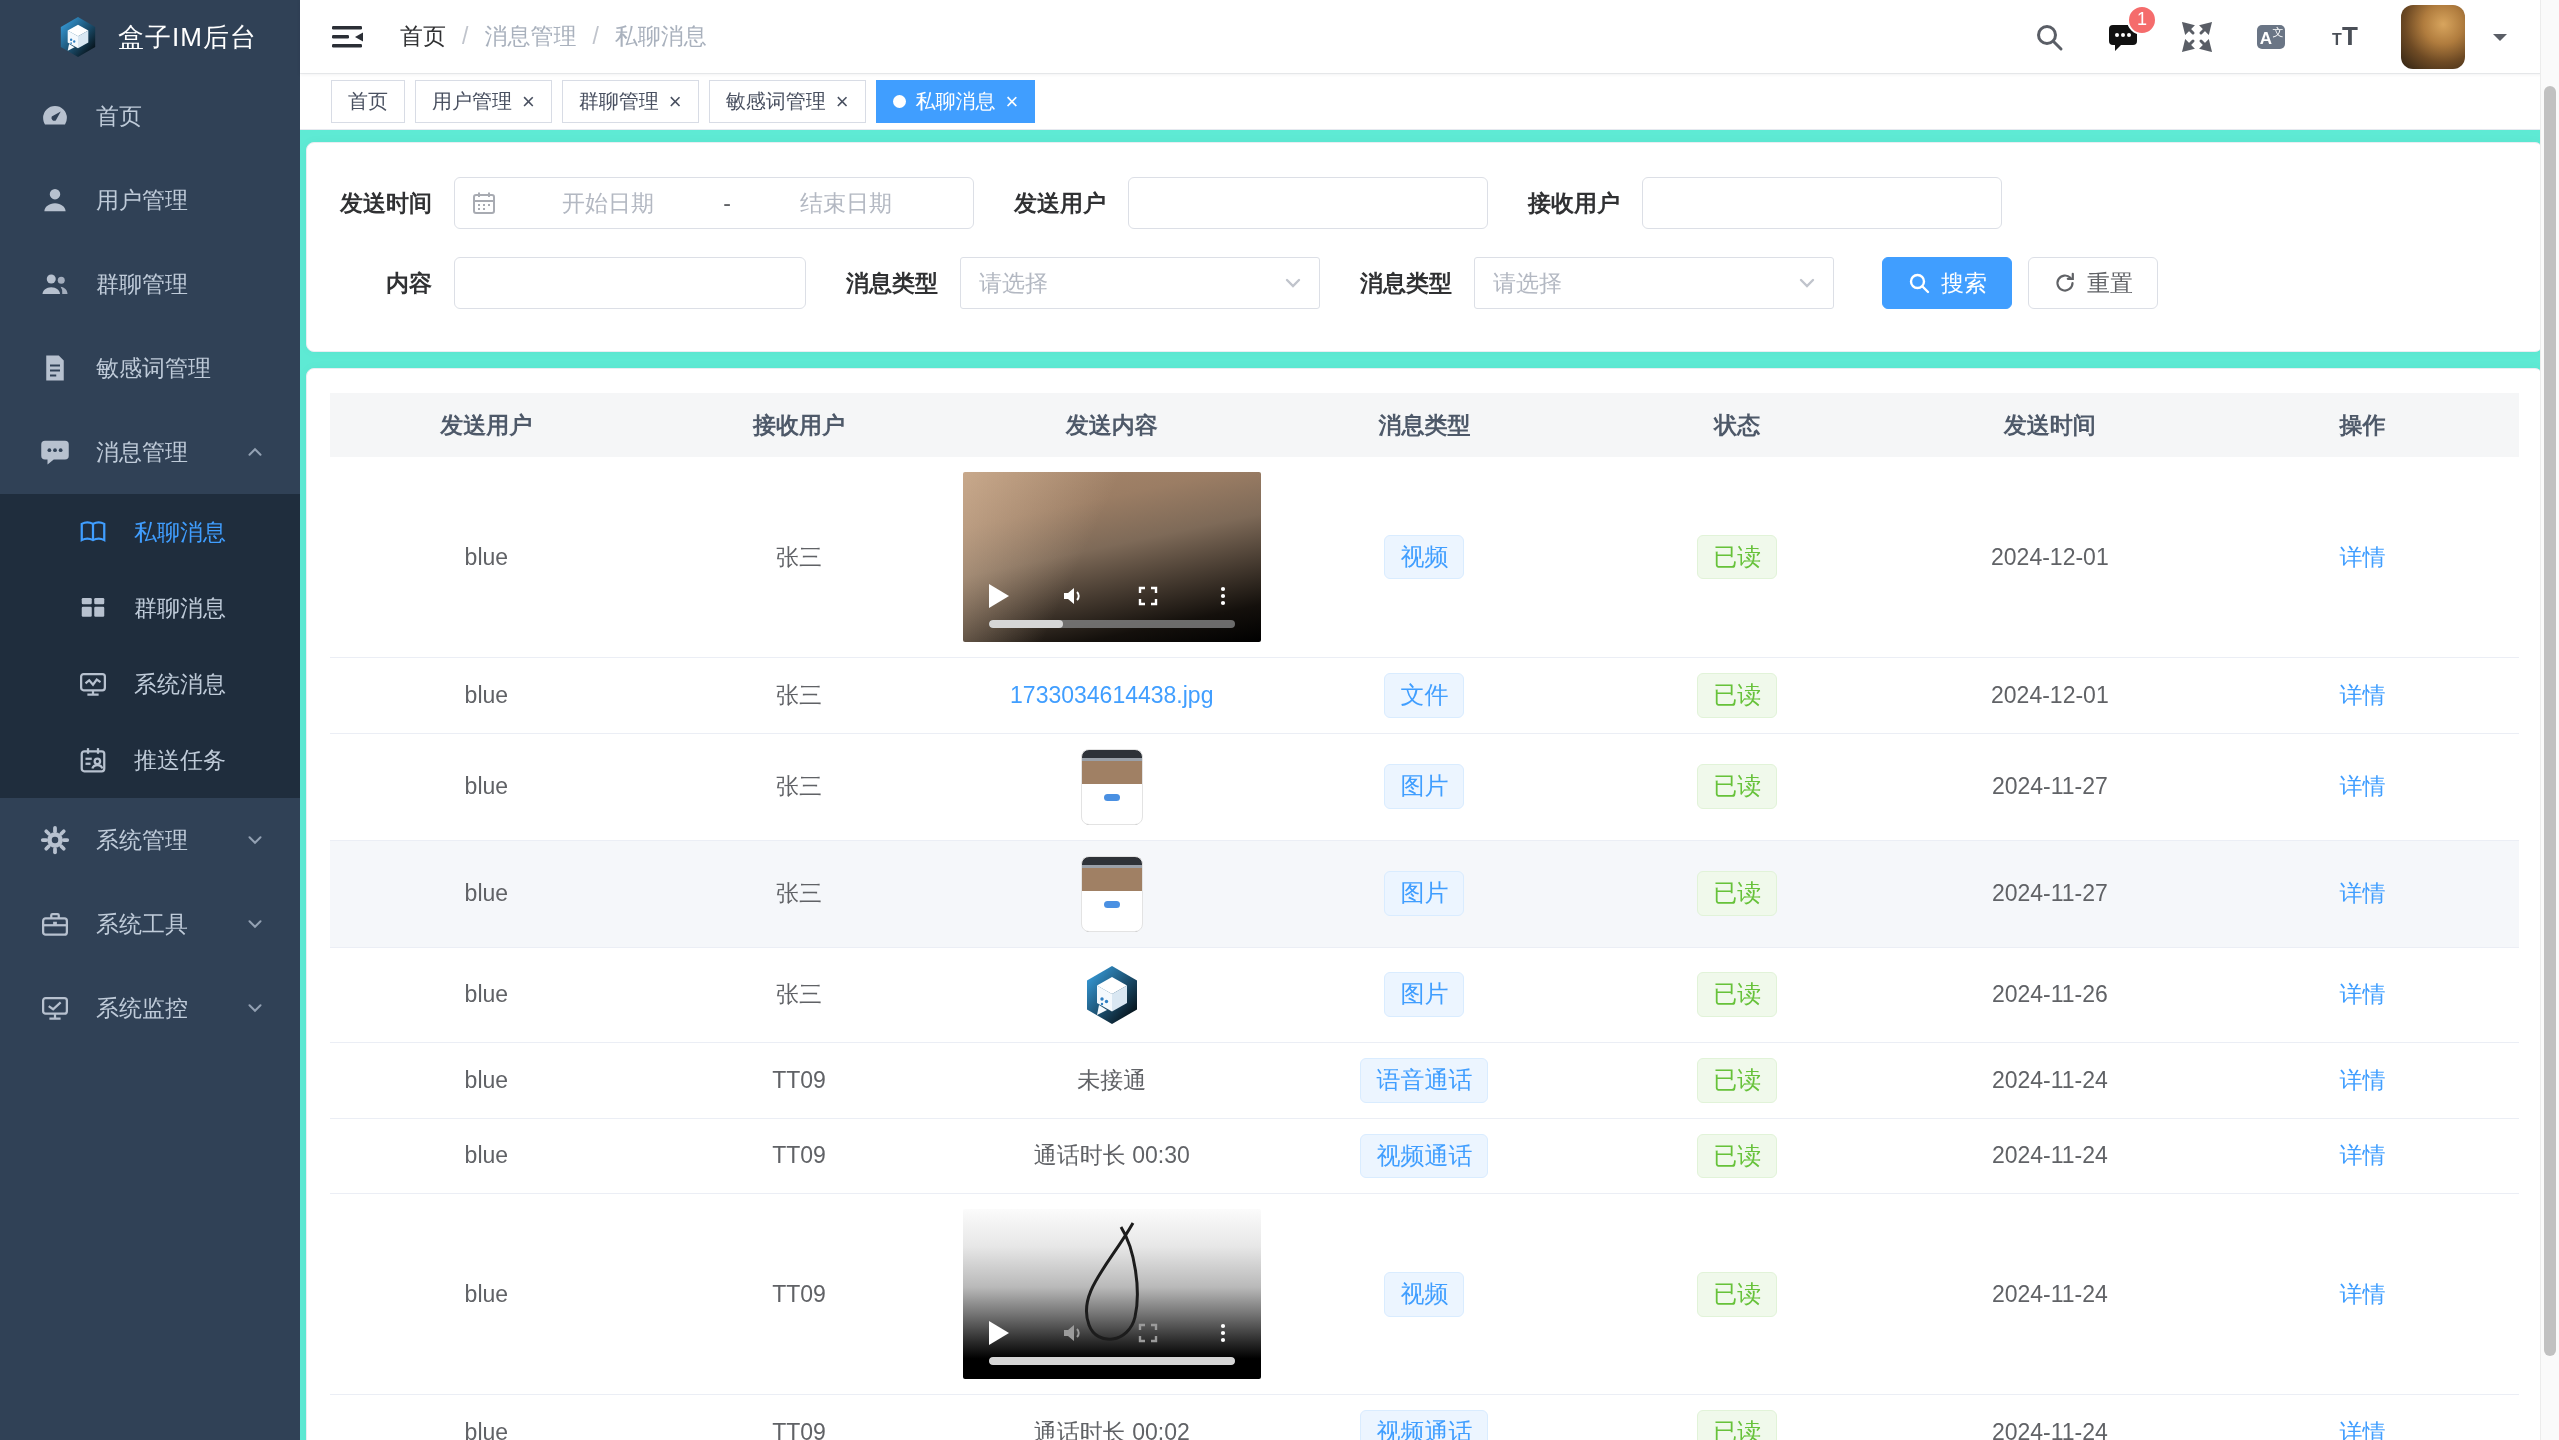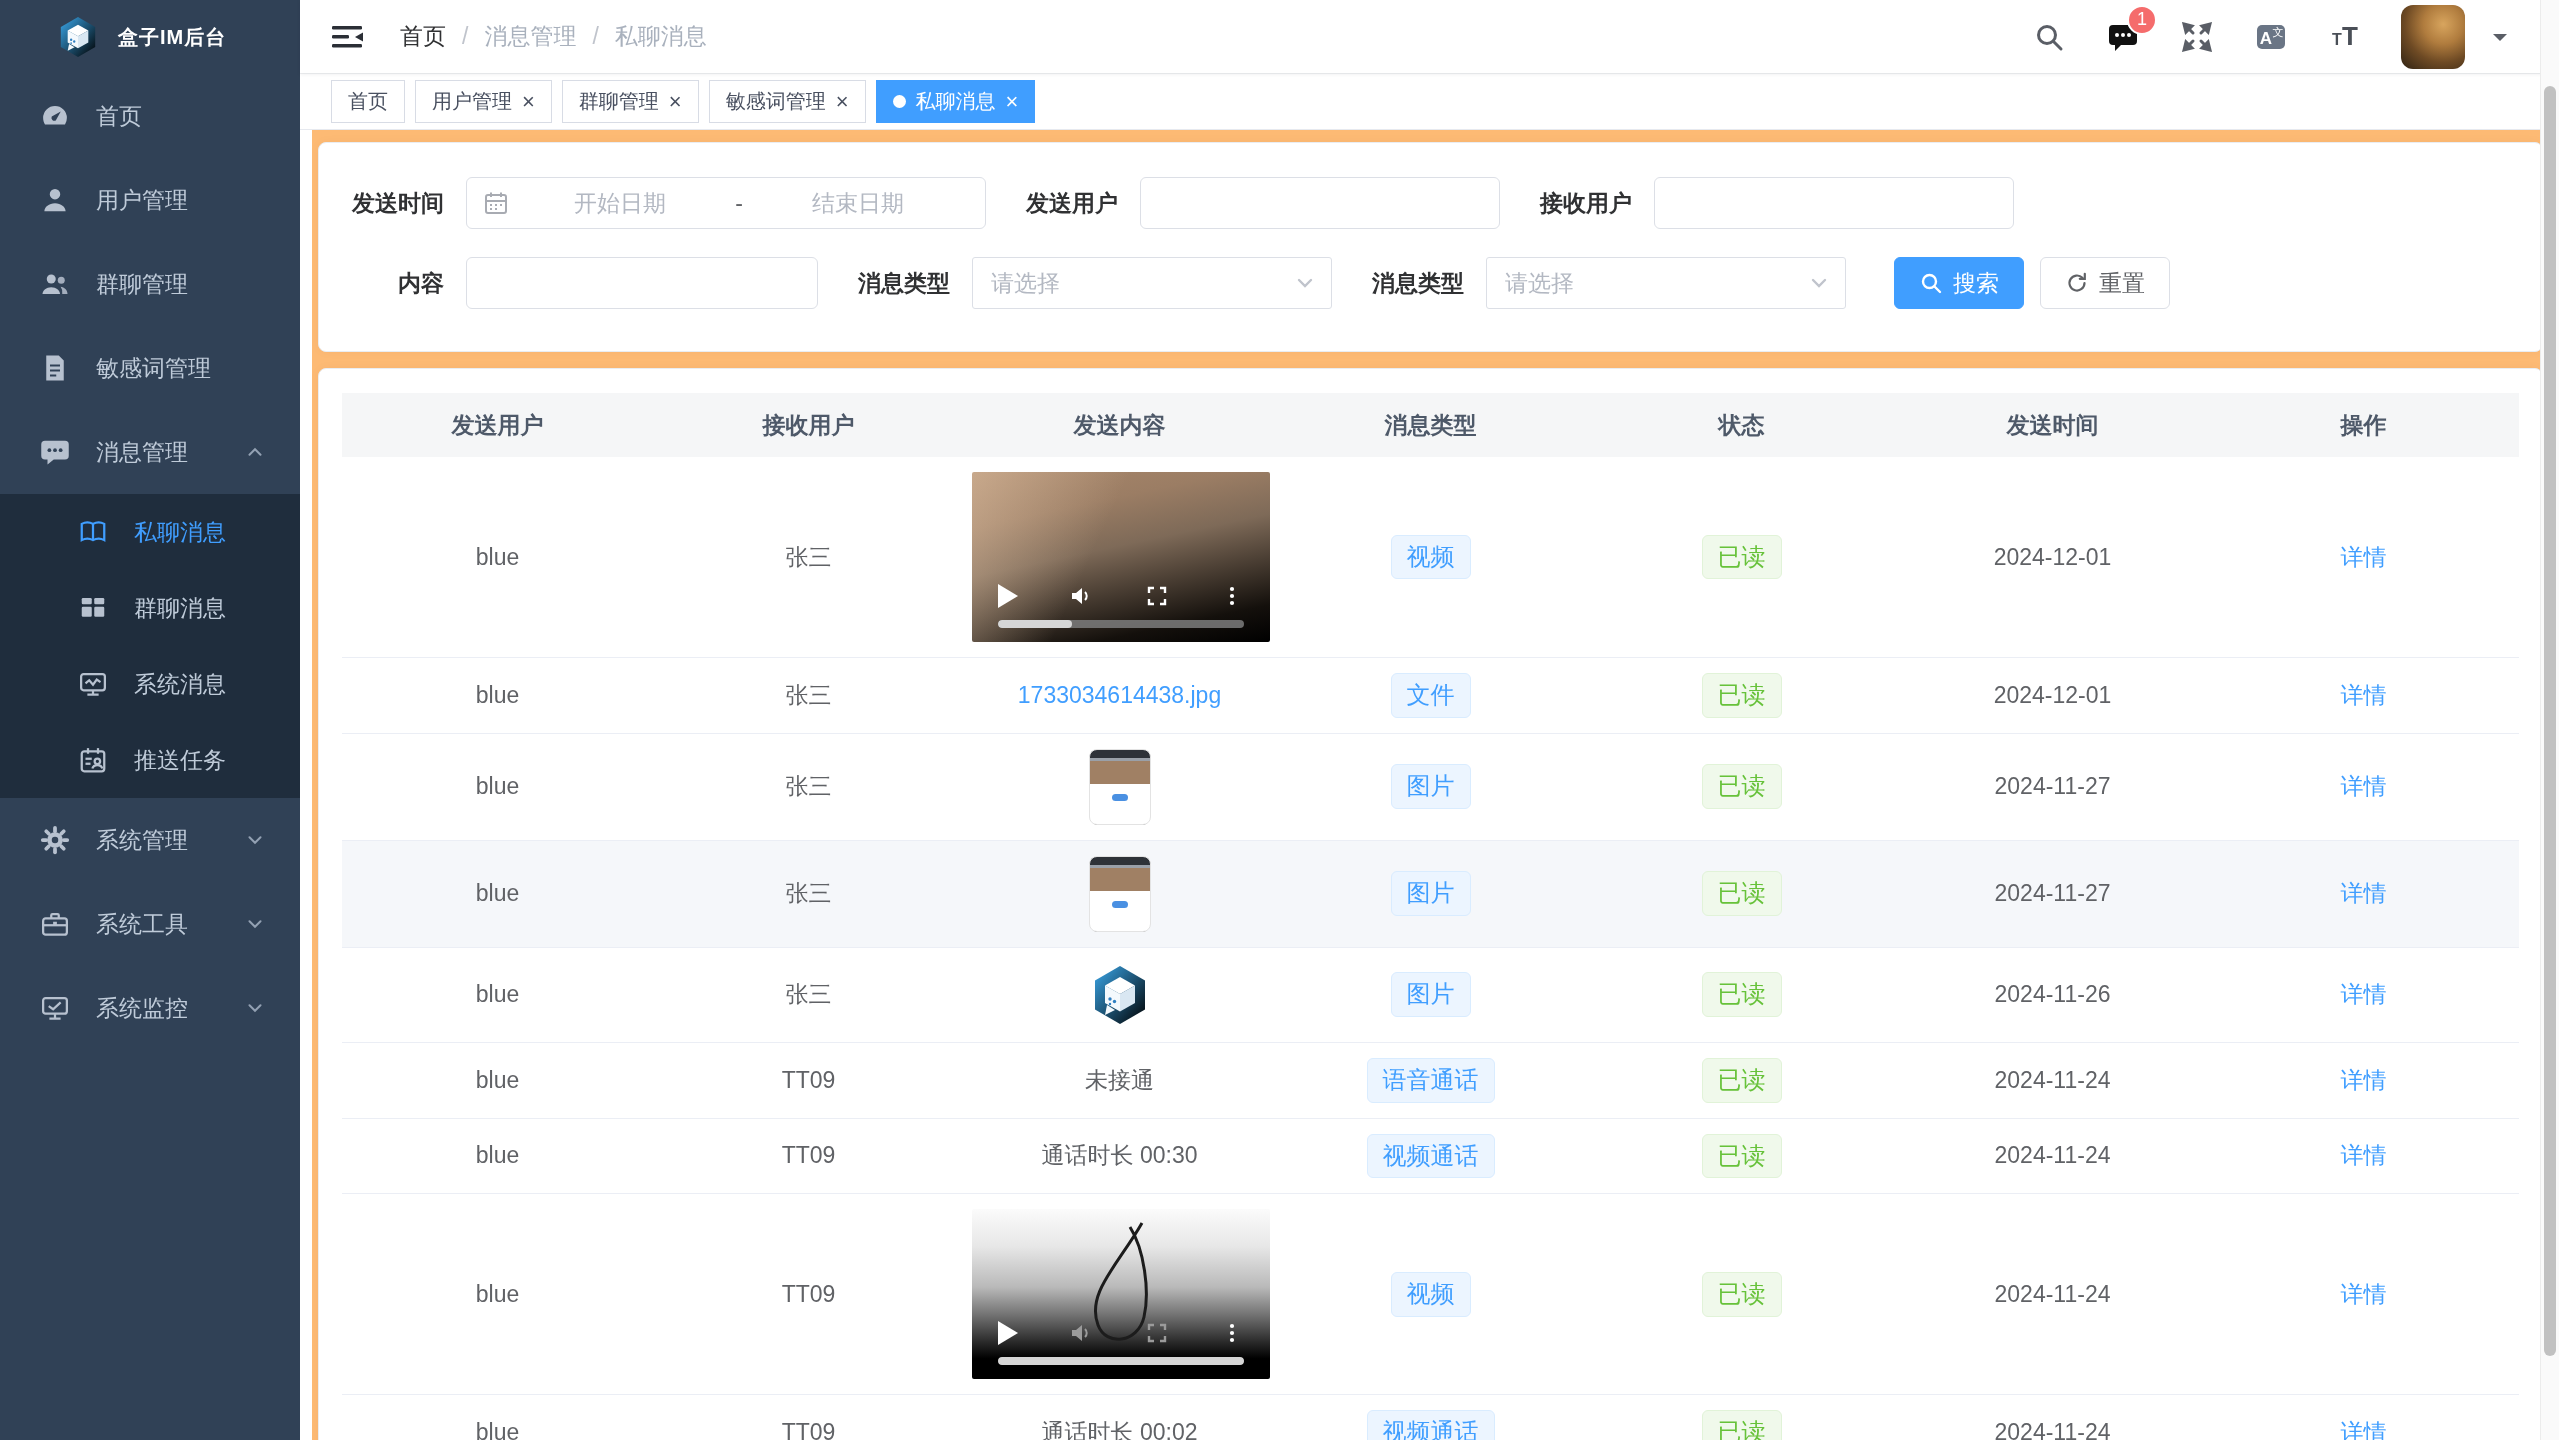--- a/index.html
+++ b/index.html
@@ -4,21 +4,21 @@
 <style>
   * { margin:0; padding:0; box-sizing:border-box; }
   html,body { width:2559px; height:1440px; overflow:hidden; }
   body { font-family:"Liberation Sans","DejaVu Sans",sans-serif; font-size:23px; color:#606266; background:#fff; }
   .app { display:flex; width:2559px; height:1440px; position:relative; }
 
   
   .sidebar { width:300px; min-width:300px; height:100%; background:#304156; color:#bfcbd9; overflow:hidden; }
   .logo-row { height:74px; display:flex; align-items:center; padding-left:56px; gap:18px; cursor:pointer; }
   .logo-icon { width:44px; height:44px; }
-  .logo-title { color:#fff; font-size:20px; font-weight:bold; letter-spacing:1px; }
+  .logo-title { color:#fff; font-size:26px; font-weight:normal; letter-spacing:1px; }
   .menu { display:flex; flex-direction:column; }
   .menu-item { height:84px; display:flex; align-items:center; padding:0 34px 0 40px; gap:26px; cursor:pointer; font-size:23px; color:#bfcbd9; }
   .menu-item .mi-icon { width:30px; height:30px; display:inline-flex; color:#b7c1cf; flex:none; }
   .menu-item .mi-icon svg { width:100%; height:100%; }
   .menu-item .chev { margin-left:auto; width:22px; height:22px; color:#93a1b3; display:inline-flex; }
   .submenu { background:#1f2d3d; display:flex; flex-direction:column; }
   .submenu .menu-item { height:76px; padding-left:78px; }
   .menu-item.active { color:#409eff; }
   .menu-item.active .mi-icon { color:#409eff; }
 
@@ -37,21 +37,21 @@
   .avatar { width:64px; height:64px; border-radius:12px; cursor:pointer;
             background:radial-gradient(circle at 66% 30%, #d8a55e 0%, #b07c3e 32%, #6e4a24 62%, #2e2214 100%); }
   .caret { width:22px; height:22px; display:inline-flex; color:#5a5e66; cursor:pointer; margin-left:-14px; }
 
   .tabbar { height:57px; background:#fff; border-top:1px solid #f0f1f3; border-bottom:1px solid #e6e9ef; display:flex; align-items:center; gap:10px; padding-left:31px; position:relative; z-index:2; }
   .tab { height:43px; display:inline-flex; align-items:center; gap:10px; padding:0 16px; border:1px solid #d8dce5; background:#fff; color:#495060; font-size:20px; cursor:pointer; }
   .tab .tab-close { font-size:22px; line-height:1; color:inherit; }
   .tab.active { background:#409eff; border-color:#409eff; color:#fff; }
   .tab .tab-dot { width:13px; height:13px; border-radius:50%; background:#fff; }
 
-  .content { flex:1; background:#fdba74; margin-left:12px; padding:12px 16px 0 6px; overflow:hidden; }
+  .content { flex:1; background:#5eead4; padding:12px 16px 0 6px; overflow:hidden; }
   .card { background:#fff; border:1px solid #e9edf2; border-radius:8px; box-shadow:0 0 12px rgba(0,0,0,.03); }
 
   
   .form-card { padding:34px 28px 42px 20px; margin-bottom:16px; }
   .form-row { display:flex; align-items:center; }
   .form-row + .form-row { margin-top:28px; }
   .f-label { font-weight:bold; color:#303133; width:105px; text-align:right; flex:none; }
   .f-label.ml { width:auto; margin-left:40px; }
   .f-ctrl-gap { margin-left:22px; }
   .date-range { width:520px; height:52px; border:1px solid #dcdfe6; border-radius:6px; display:flex; align-items:center; padding:0 16px; gap:0; background:#fff; cursor:text; }

